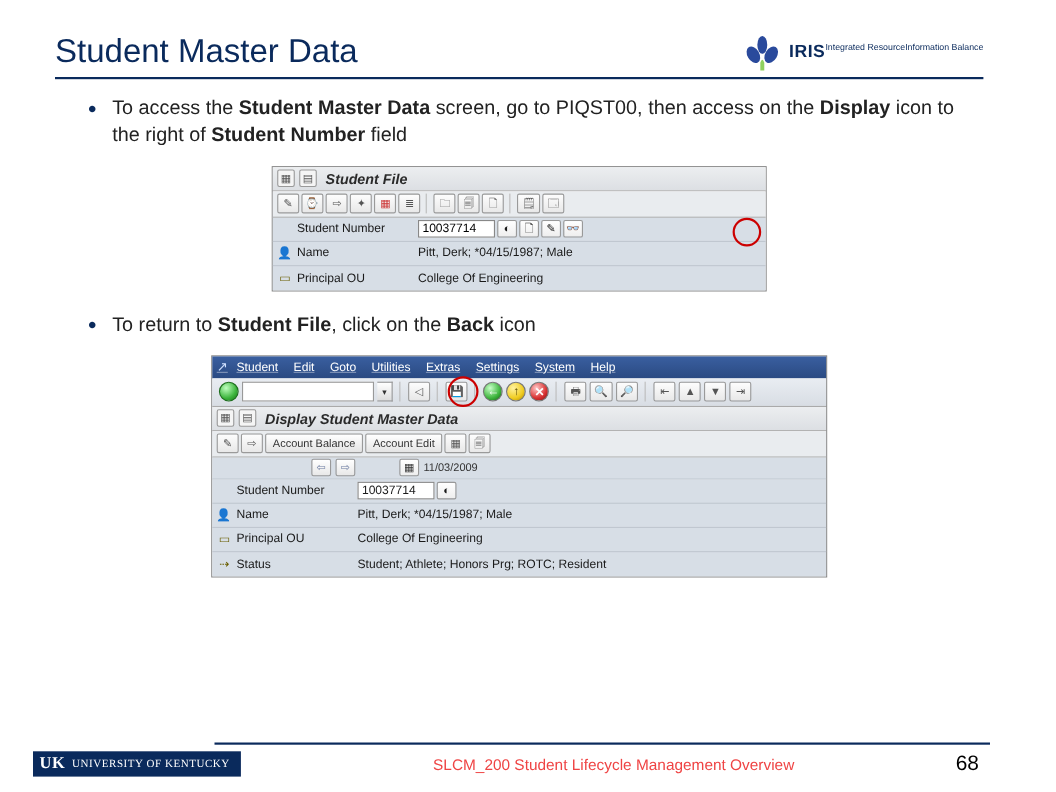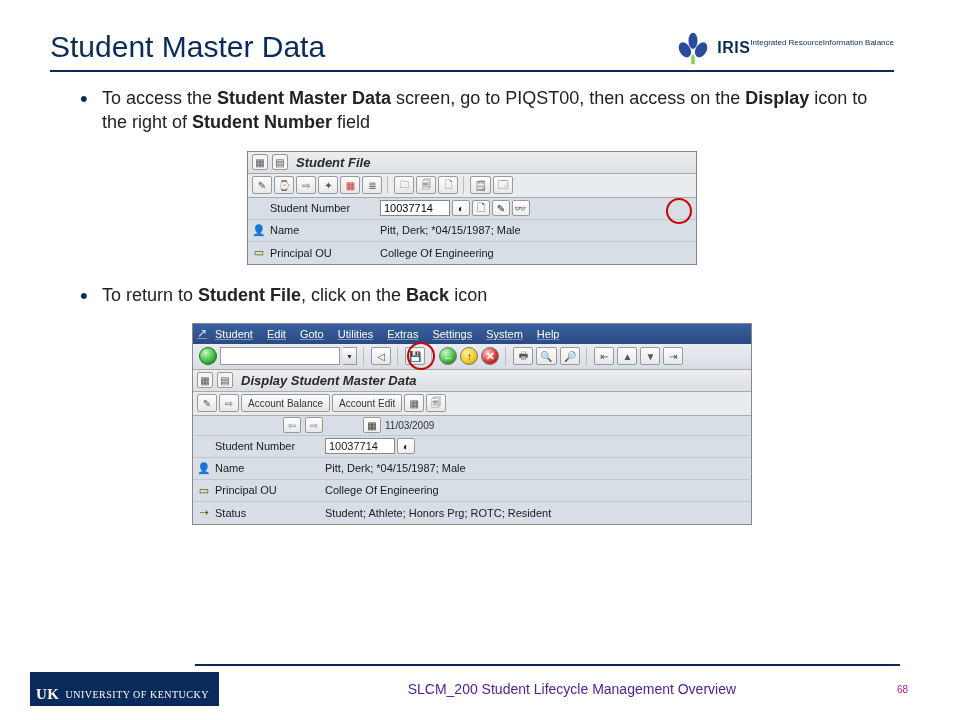--- a/index.html
+++ b/index.html
@@ -49,24 +49,24 @@
   .cmd-box { width:120px; height:18px; background:#fff; border:1px solid #999;}
   .cmd-drop { width:14px; height:18px; background:linear-gradient(#fff,#ddd); border:1px solid #999; border-left:none; display:flex;align-items:center;justify-content:center;font-size:8px;}
   .round { width:18px; height:18px; border-radius:50%; border:1px solid #777; display:flex; align-items:center; justify-content:center; font-size:11px; font-weight:bold;}
   .r-yellow { background:radial-gradient(circle at 35% 30%, #fff2a0, #f0cc20 60%, #a88400); color:#5b4b00;}
   .r-green { background:radial-gradient(circle at 35% 30%, #c8ffc8, #3cb43c 60%, #155515); color:#fff;}
   .r-red { background:radial-gradient(circle at 35% 30%, #ffc8c8, #d83030 60%, #701010); color:#fff;}
   .greybtn { height:18px; border:1px solid #999; background:linear-gradient(#fff,#e4e4e4); border-radius:2px; padding:0 6px; display:flex; align-items:center; font-size:10px;}
   .footer { position:absolute; left:0; bottom:0; width:960px; padding: 0 50px 14px 30px;}
   .footer-line { border-top:2px solid #0a2a5c; margin-left:165px; margin-bottom:6px; margin-right: 10px;}
   .footer-row { display:flex; align-items:center; justify-content:space-between; }
-  .uk-badge { background:#0a2a5c; color:#fff; padding:14px 10px 3px 6px; font-size:10px; letter-spacing:0.5px; display:flex; align-items:center; gap:6px; font-family: Georgia, serif;}
+  .uk-badge { background:#0a2a5c; color:#fff; padding:3px 10px 3px 6px; font-size:10px; letter-spacing:0.5px; display:flex; align-items:center; gap:6px; font-family: Georgia, serif;}
   .uk-badge .uk { font-size:15px; font-weight:bold;}
-  .footer-center { font-size:14px; color:#4c1d95; font-family:"Candara","Trebuchet MS",sans-serif;margin-left:28px;}
-  .footer-num { font-size:10px; color:#a21caf; margin-right:2px;}
+  .footer-center { font-size:14px; color:#ef4444; font-family:"Candara","Trebuchet MS",sans-serif;margin-left:28px;}
+  .footer-num { font-size:19px; color:#000000; margin-right:20px;}
   .date-strip { background:#d7dee6; height:20px; display:flex; align-items:center; padding-left:90px; border-bottom:1px solid #c0c7d0; gap:4px;}
   .arrow-btn { width:18px; height:16px; border:1px solid #999; background:linear-gradient(#fff,#e8e8e8); display:flex; align-items:center; justify-content:center; font-size:10px; border-radius:2px; color:#6a7aa0;}
 </style>
 </head>
 <body>
 
 <div class="slide">
   <div class="header">
     <div class="title">Student Master Data</div>
     <div class="logo">

